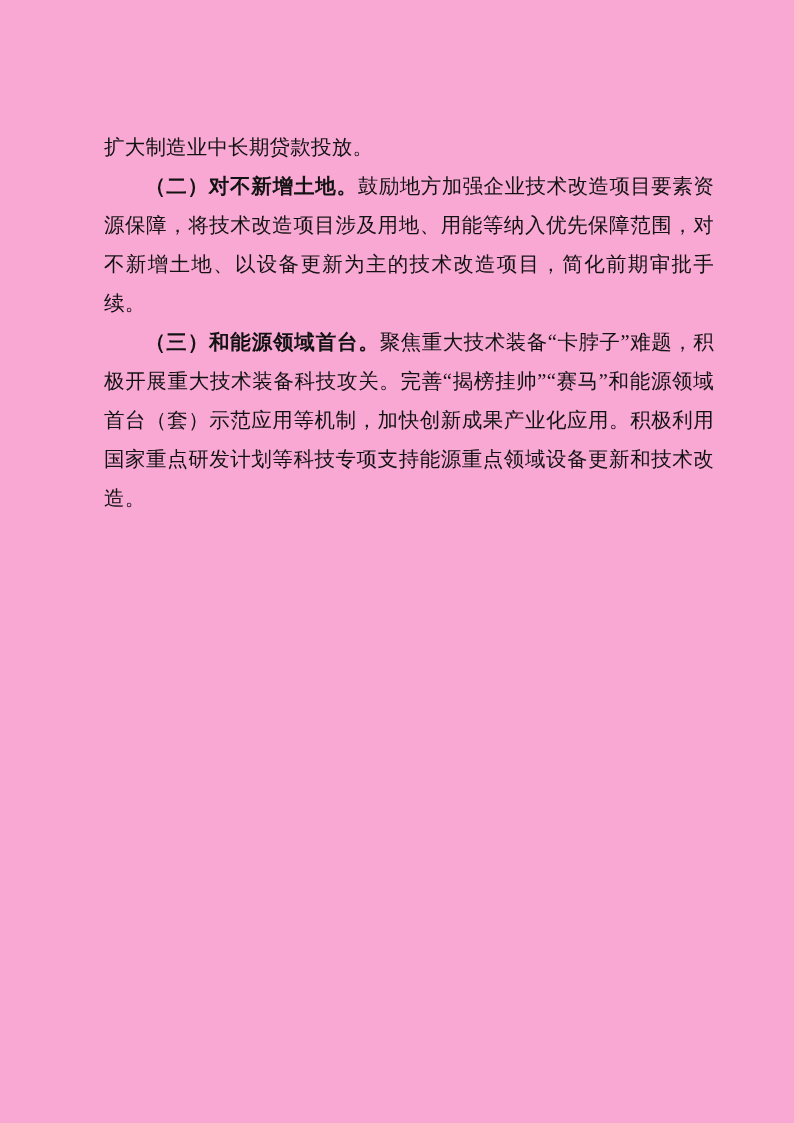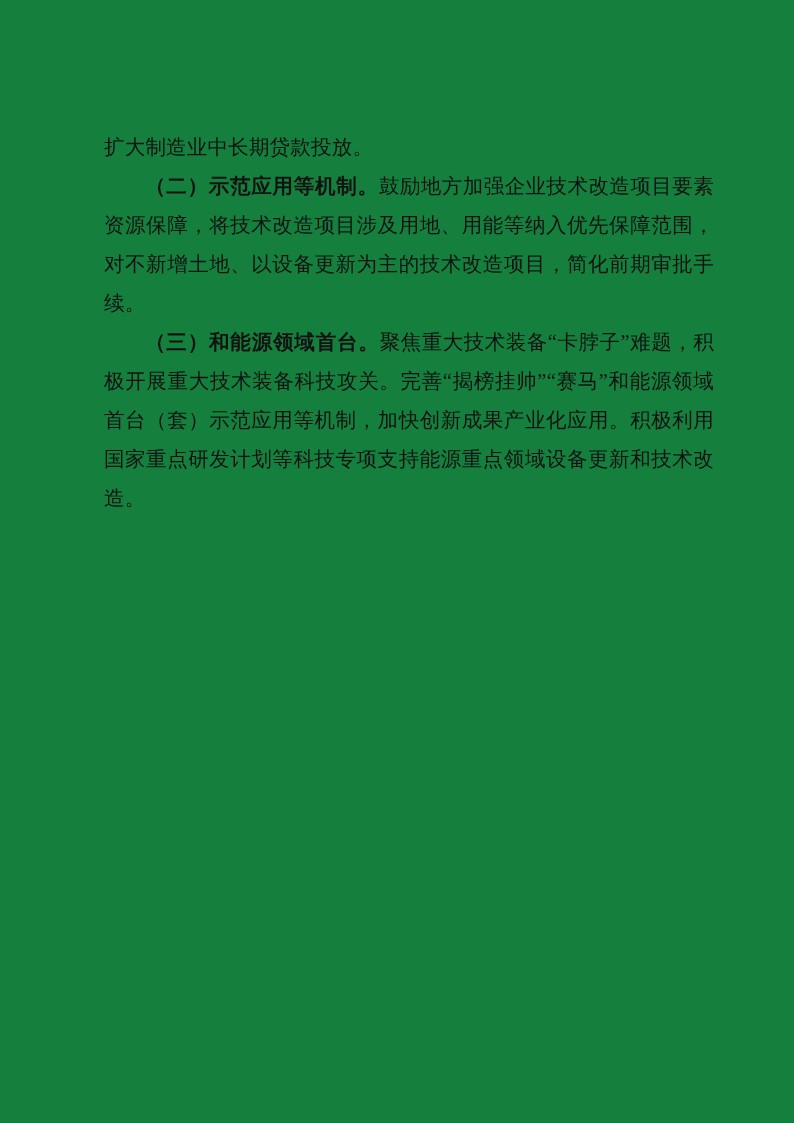--- a/index.html
+++ b/index.html
@@ -13,21 +13,21 @@
     font-family: "Liberation Serif", serif;
     color: #1a1a1a;
     overflow: hidden;
   }
   .page {
     position: relative;
     width: 794px;
     height: 1123px;
     box-sizing: border-box;
     padding: 128px 80px 80px 104px;
-    background: #15803d;
+    background: #f9a8d4;
   }
   .doc-body {
     font-size: 20.5px;
     line-height: 39px;
     color: #121212;
     letter-spacing: 0.2px;
     text-align: justify;
     text-justify: inter-ideograph;
   }
   .para {
@@ -48,21 +48,21 @@
 <body>
 
 <div class="page">
   <div class="doc-body">
 
     <p class="para">
       <span>扩大制造业中长期贷款投放。</span>
     </p>
 
     <p class="para indent">
-      <span class="lead">（二）示范应用等机制。</span><span>鼓励地方加强企业技术改造项目要素资源保障，将技术改造项目涉及用地、用能等纳入优先保障范围，对不新增土地、以设备更新为主的技术改造项目，简化前期审批手续。</span>
+      <span class="lead">（二）对不新增土地。</span><span>鼓励地方加强企业技术改造项目要素资源保障，将技术改造项目涉及用地、用能等纳入优先保障范围，对不新增土地、以设备更新为主的技术改造项目，简化前期审批手续。</span>
     </p>
 
     <p class="para indent">
       <span class="lead">（三）和能源领域首台。</span><span>聚焦重大技术装备“卡脖子”难题，积极开展重大技术装备科技攻关。完善“揭榜挂帅”“赛马”和能源领域首台（套）示范应用等机制，加快创新成果产业化应用。积极利用国家重点研发计划等科技专项支持能源重点领域设备更新和技术改造。</span>
     </p>
 
   </div>
 </div>
 
 </body></html>

